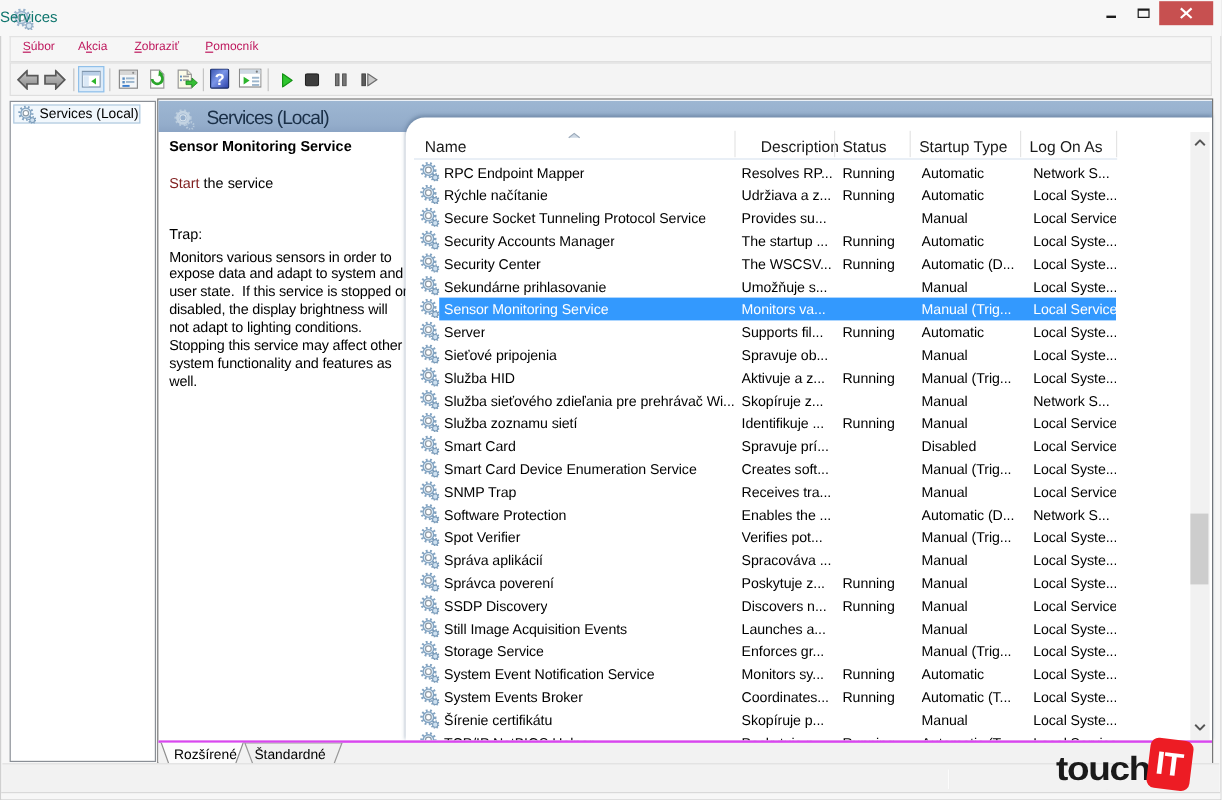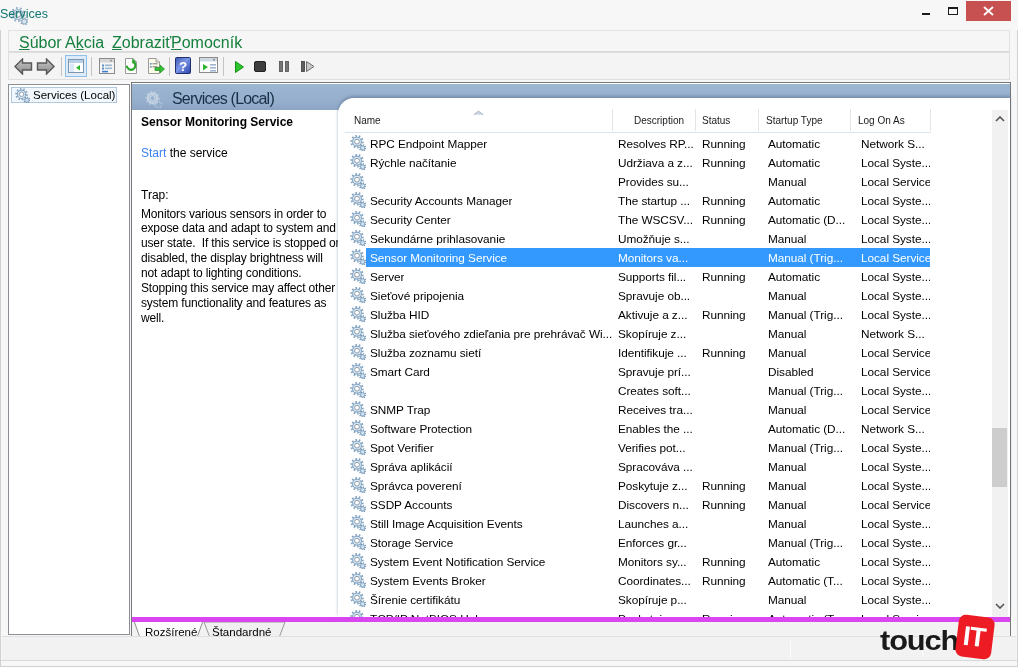--- a/index.html
+++ b/index.html
@@ -8,59 +8,59 @@
 
 #frame{position:absolute;left:0;top:0;width:1018px;height:667px;background:#f7f7f7;border:1px solid #d0d0d0}
 
 #title{position:absolute;left:0;top:0;width:100%;height:30px;background:#f7f7f7}
 #title .cap{position:absolute;left:0;top:7px;width:100%;text-align:left;font-size:12.5px;color:#0f766e}
 #btn-min{position:absolute;left:922px;top:13px;width:8px;height:2px;background:#1c1c1c}
 #btn-max{position:absolute;left:948px;top:7px;width:10px;height:8px;border:1px solid #1c1c1c;border-top-width:2px}
 #btn-close{position:absolute;left:966px;top:1px;width:45px;height:20px;background:#c75050}
 
 #menubar{position:absolute;left:8px;top:30px;width:1002px;height:22px;background:#f6f6f6;border:1px solid #e2e2e2;border-bottom-color:#d9d9d9}
-#menubar span{position:absolute;top:3px;font-size:16px;color:#15803d}
+#menubar span{position:absolute;top:3px;font-size:10px;color:#be185d}
 #menubar u{text-decoration:underline}
 
 #toolbar{position:absolute;left:8px;top:52px;width:1002px;height:28px;background:#f4f4f4;border:1px solid #dedede}
 .tsep{position:absolute;top:4px;width:1px;height:19px;background:#c4c4c4}
 #tgl{position:absolute;left:56px;top:2px;width:22px;height:22px;background:#dcebf9;border:1px solid #90c0ea}
 
 #tree{position:absolute;left:8px;top:84px;width:122px;height:551px;background:#fff;border:1px solid #8a8f96}
 #treeitem{position:absolute;left:2px;top:2px;width:106px;height:16px;border:1px solid #afc8de;background:#f1f7fc}
 #treeitem span{position:absolute;left:21px;top:1px;font-size:11.5px;white-space:nowrap}
 
 #mid{position:absolute;left:131px;top:82px;width:880px;height:554px;background:#fff;border:1px solid #767676}
 #bluehdr{position:absolute;left:0;top:1px;width:878px;height:26px;background:linear-gradient(180deg,#9db6d2,#94adcb 75%,#8ba4c4)}
 #bluehdr .t{position:absolute;left:40px;top:6px;font-size:16px;letter-spacing:-0.8px;color:#1a2f47}
 .dtitle{position:absolute;left:9px;top:32px;font-weight:bold;font-size:12px;white-space:nowrap}
 .dstart{position:absolute;left:9px;top:63px;font-size:12px;white-space:nowrap}
-.dstart a{color:#3b82f6;}
+.dstart a{color:#7f1d1d;}
 .dpopis{position:absolute;left:9px;top:105px;font-size:12px}
 .dtext{position:absolute;left:9px;top:123.5px;width:240px;font-size:12px;letter-spacing:-0.15px;line-height:14.95px}
 
 #list{position:absolute;left:206px;top:15px;width:672px;height:519px;background:#fff;border-radius:16px 0 0 0;overflow:hidden;box-shadow:0 -2px 3px rgba(82,108,140,.5)}
-#list .hdrtxt{position:absolute;top:17px;font-size:10px;color:#1a1a1a;white-space:nowrap}
+#list .hdrtxt{position:absolute;top:17px;font-size:13px;color:#1a1a1a;white-space:nowrap}
 .colsep{position:absolute;top:11px;width:1px;height:22px;background:#e4e4e4}
 #hdrline{position:absolute;left:7px;top:34px;width:586px;height:1px;background:#dbe5f1}
 .row{position:absolute;left:0;width:672px;height:19px}
 .row .gi{position:absolute;left:12px;top:1px}
 .row span{position:absolute;top:3px;font-size:11.8px;letter-spacing:-0.05px;white-space:nowrap;overflow:hidden}
 .row .nm{left:32px;max-width:250px}
 .row .ds{left:280px;max-width:78px}
 .row .st{left:364px}
 .row .su{left:430px;max-width:88px}
 .row .lo{left:523px;max-width:69px}
 .selbar{position:absolute;left:28px;top:0;width:564px;height:19px;background:#3399fe}
 .row.sel span{color:#fff}
 
 #vsb{position:absolute;left:654px;top:12px;width:16px;height:507px;background:#f1f1f1}
 #vsb .thumb{position:absolute;left:0px;top:318px;width:15px;height:59px;background:#cdcdcd}
 
-#tabstrip{position:absolute;left:0;top:534px;width:878px;height:19px;background:#f2f2f2;border-top:5px solid #d946ef}
+#tabstrip{position:absolute;left:0;top:534px;width:878px;height:19px;background:#f2f2f2;border-top:2px solid #d946ef}
 
 #status{position:absolute;left:2px;top:636px;width:1014px;height:24px;background:#f2f2f2;border-top:1px solid #e0e0e0}
 .ssep{position:absolute;top:4px;width:1px;height:17px;background:#d8d8d8;border-right:1px solid #fcfcfc}
 #bottomstrip{position:absolute;left:1px;top:660px;width:1016px;height:6px;background:#f7f7f7;border-top:1px solid #d9d9d9}
 
 #logo{position:absolute;left:864px;top:612px;width:138px;height:55px}
 #logo .touch{position:absolute;left:16px;top:13px;font-size:28px;font-weight:bold;letter-spacing:-1px;color:#1a1a1a;transform:scaleX(1.1);transform-origin:left}
 #logo .itbox{position:absolute;left:93px;top:4px;width:36px;height:42px;background:#ed1c24;border-radius:7px;transform:rotate(7deg)}
 #logo .itbox span{position:absolute;left:6px;top:6px;font-size:27px;font-weight:bold;color:#fff;letter-spacing:-1px}
 </style></head>
@@ -242,20 +242,21 @@
         <span class="nm">Rýchle načítanie</span>
         <span class="ds">Udržiava a z...</span>
         <span class="st">Running</span>
         <span class="su">Automatic</span>
         <span class="lo">Local Syste...</span>
       </div>
 <div class="row" style="top:74px">
         <svg class="gi" width="16" height="16" viewBox="0 0 16 16">
           <use href="#gear"></use>
         </svg>
+        <span class="nm">Secure Socket Tunneling Protocol Service</span>
         <span class="ds">Provides su...</span>
         <span class="st"></span>
         <span class="su">Manual</span>
         <span class="lo">Local Service</span>
       </div>
 <div class="row" style="top:93px">
         <svg class="gi" width="16" height="16" viewBox="0 0 16 16">
           <use href="#gear"></use>
         </svg>
         <span class="nm">Security Accounts Manager</span>
@@ -352,20 +353,21 @@
         <span class="nm">Smart Card</span>
         <span class="ds">Spravuje prí...</span>
         <span class="st"></span>
         <span class="su">Disabled</span>
         <span class="lo">Local Service</span>
       </div>
 <div class="row" style="top:283px">
         <svg class="gi" width="16" height="16" viewBox="0 0 16 16">
           <use href="#gear"></use>
         </svg>
+        <span class="nm">Smart Card Device Enumeration Service</span>
         <span class="ds">Creates soft...</span>
         <span class="st"></span>
         <span class="su">Manual (Trig...</span>
         <span class="lo">Local Syste...</span>
       </div>
 <div class="row" style="top:302px">
         <svg class="gi" width="16" height="16" viewBox="0 0 16 16">
           <use href="#gear"></use>
         </svg>
         <span class="nm">SNMP Trap</span>
@@ -411,21 +413,21 @@
         <span class="nm">Správca poverení</span>
         <span class="ds">Poskytuje z...</span>
         <span class="st">Running</span>
         <span class="su">Manual</span>
         <span class="lo">Local Syste...</span>
       </div>
 <div class="row" style="top:397px">
         <svg class="gi" width="16" height="16" viewBox="0 0 16 16">
           <use href="#gear"></use>
         </svg>
-        <span class="nm">SSDP Accounts</span>
+        <span class="nm">SSDP Discovery</span>
         <span class="ds">Discovers n...</span>
         <span class="st">Running</span>
         <span class="su">Manual</span>
         <span class="lo">Local Service</span>
       </div>
 <div class="row" style="top:416px">
         <svg class="gi" width="16" height="16" viewBox="0 0 16 16">
           <use href="#gear"></use>
         </svg>
         <span class="nm">Still Image Acquisition Events</span>

